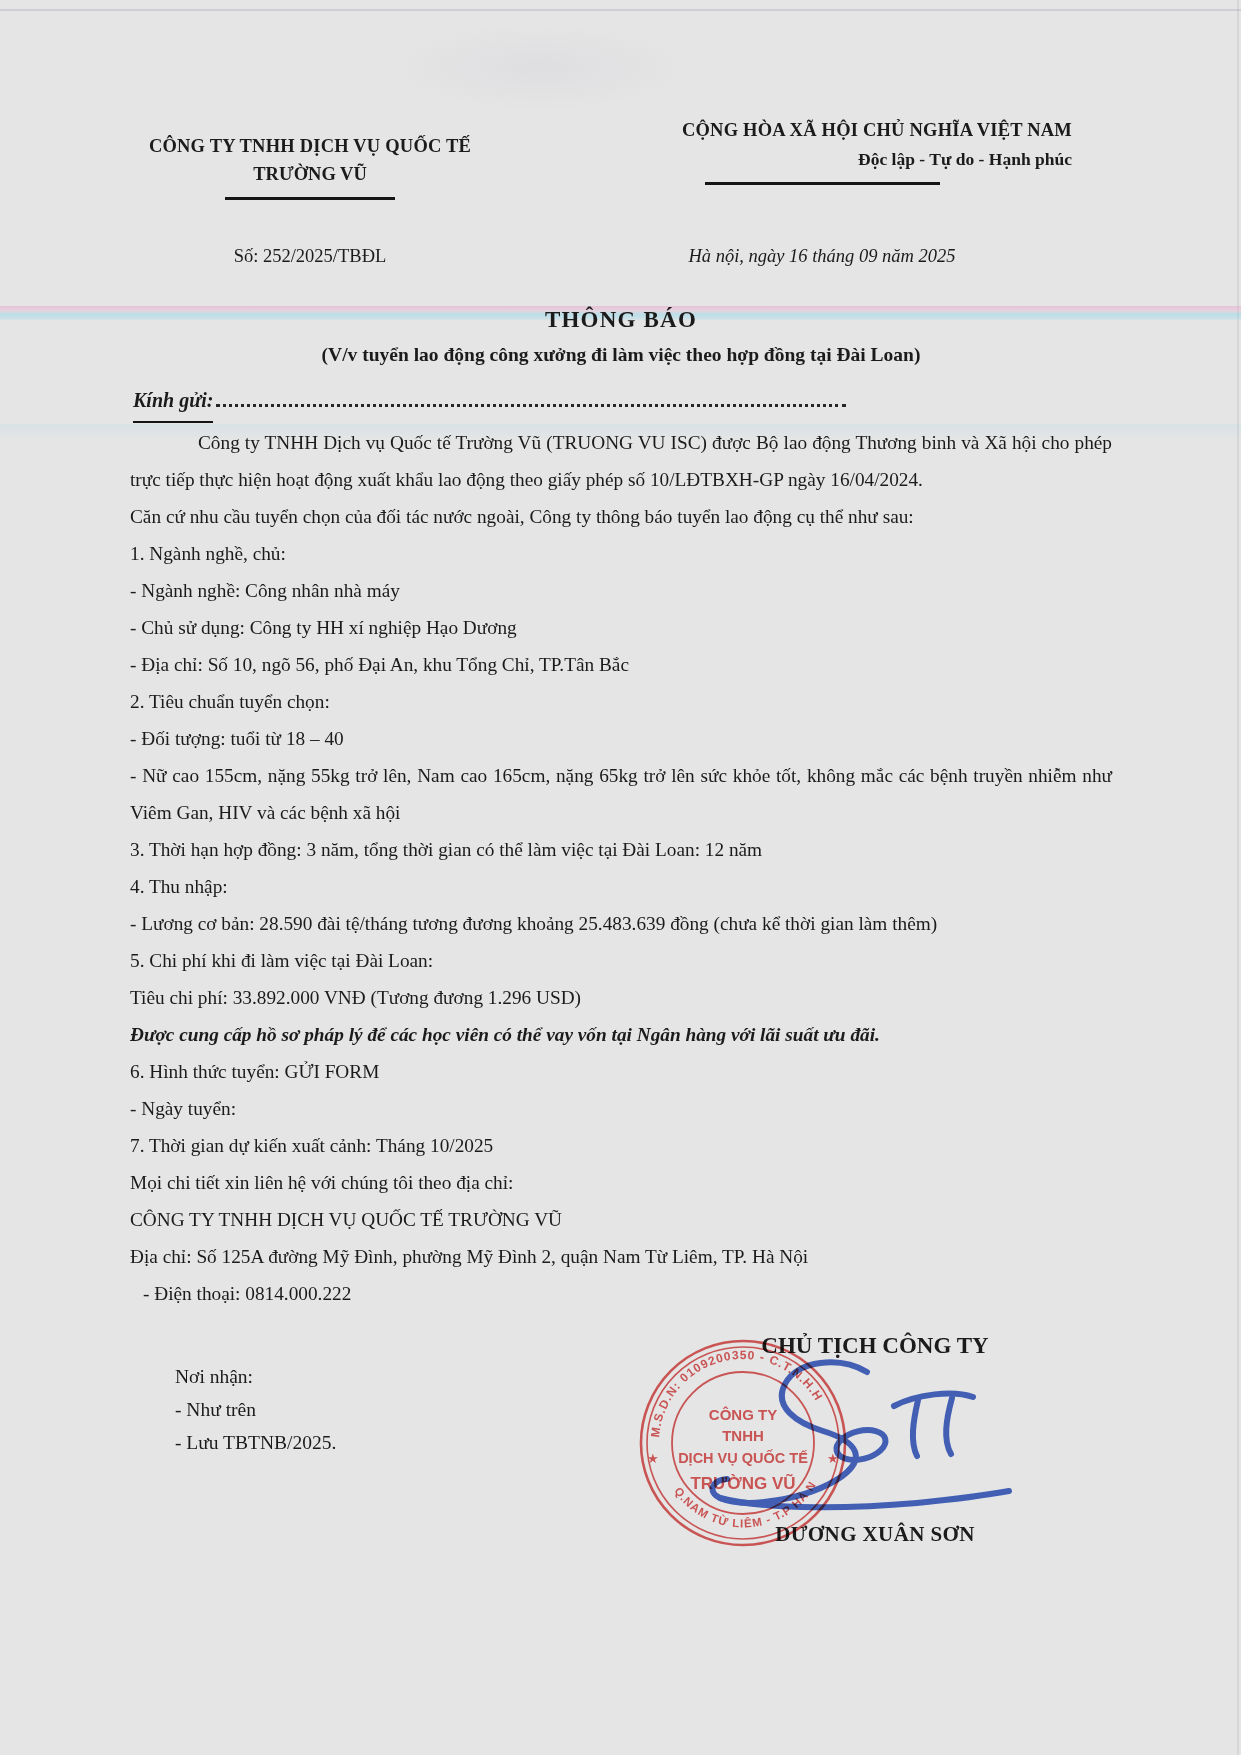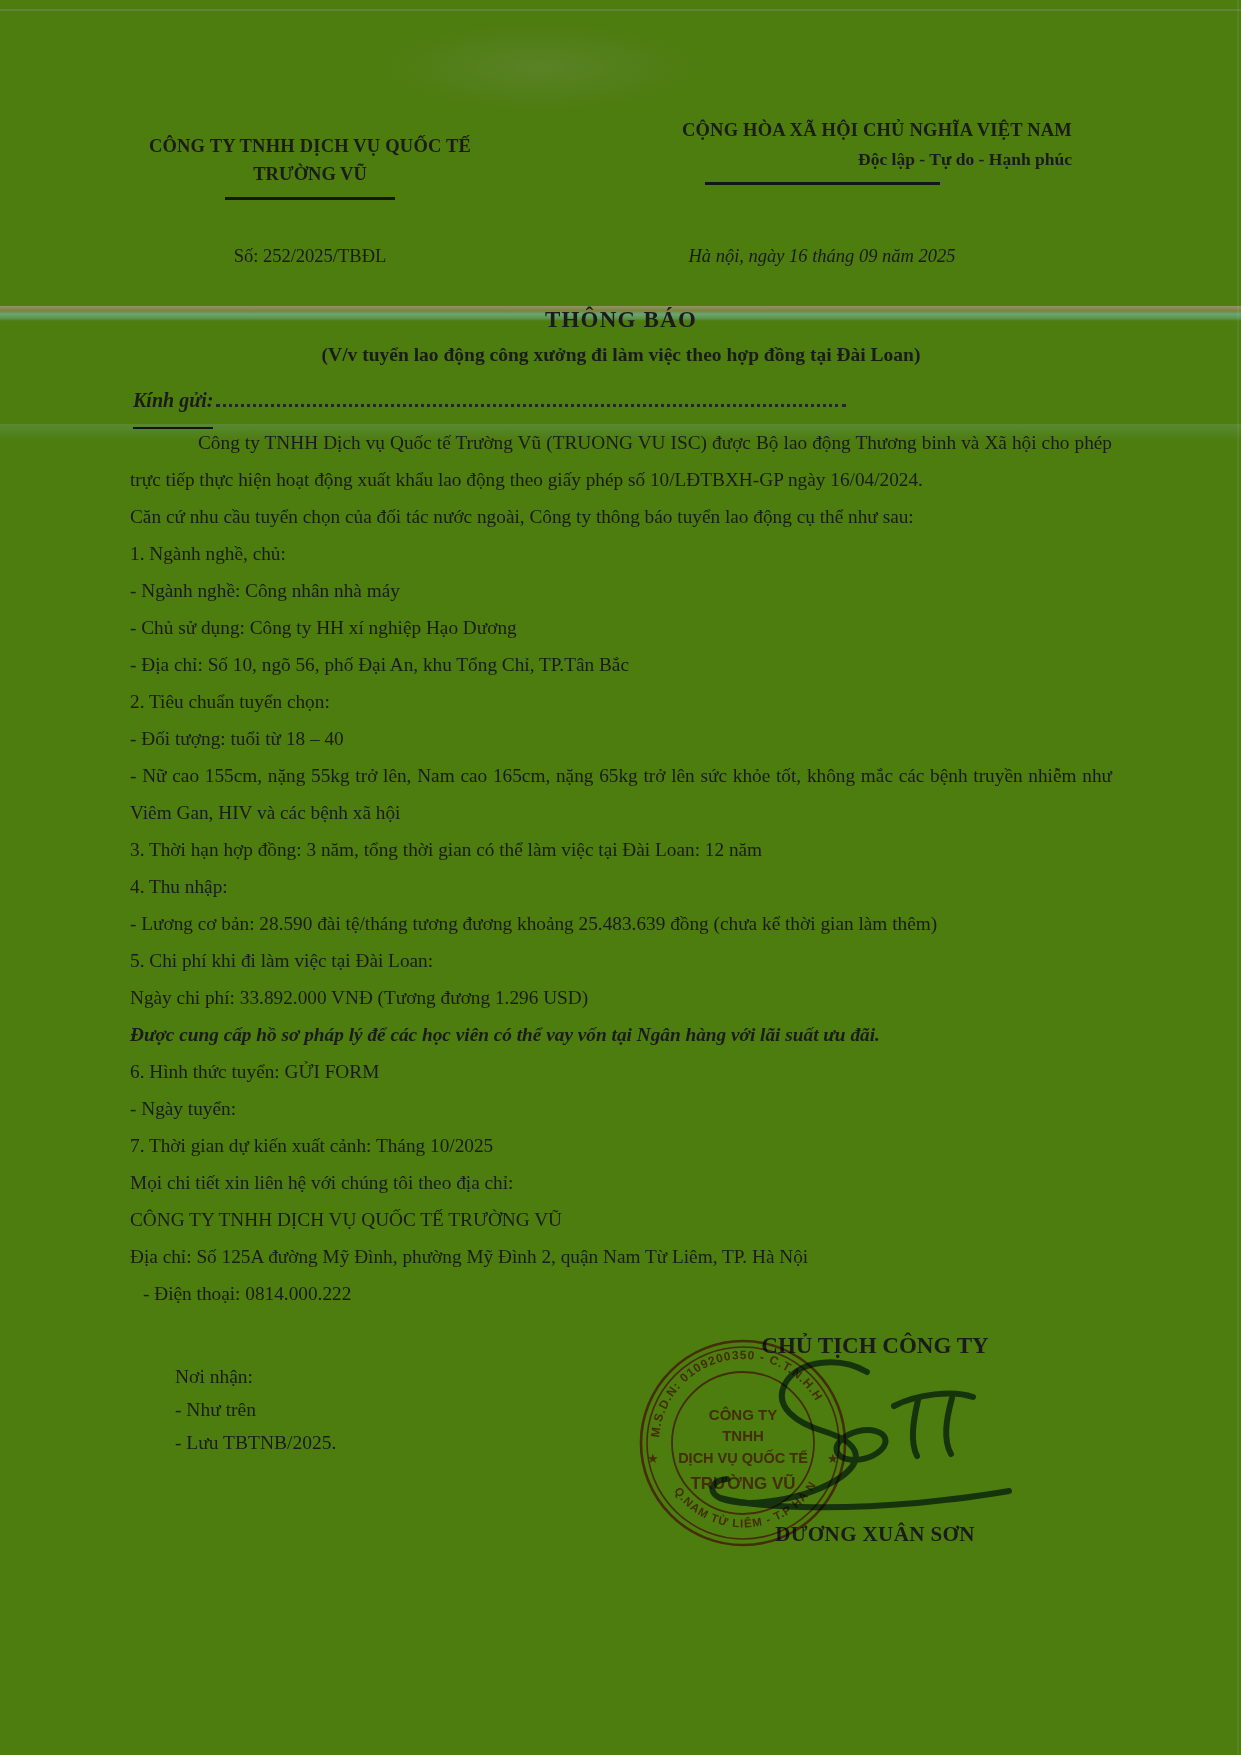--- a/index.html
+++ b/index.html
@@ -1,17 +1,17 @@
 <!DOCTYPE html>
 <html><head>
 <meta charset="utf-8">
 <style>
   html,body{margin:0;padding:0;background:#ffffff;}
   .page{
-    position:relative; width:1241px; height:1755px; background:#4d7c0f;
+    position:relative; width:1241px; height:1755px; background:#e5e5e5;
     font-family:"Liberation Serif","DejaVu Serif",serif; color:#1b1b1b; overflow:hidden;
   }
   
   .top-line{position:absolute; left:0; top:9px; width:100%; height:2px; background:rgba(150,150,165,.28);}
   .right-line{position:absolute; right:2px; top:0; width:2px; height:100%; background:rgba(150,150,165,.18);}
   .smudge{position:absolute; left:380px; top:22px; width:320px; height:90px;
     background:radial-gradient(ellipse at center, rgba(175,175,200,.12), rgba(255,255,255,0) 70%);}
   .band1{position:absolute; left:0; top:306px; width:100%; height:15px;
     background:linear-gradient(180deg, rgba(233,160,200,.50) 0%, rgba(233,160,200,.26) 32%,
       rgba(135,214,236,.46) 55%, rgba(135,214,236,.28) 82%, rgba(255,255,255,0) 100%);}
@@ -27,21 +27,21 @@
   .bar-left{width:170px;}
   .bar-right{width:235px;}
   .doc-number{position:absolute; left:110px; top:246px; width:400px; text-align:center; font-size:18.5px;}
   .date-line{position:absolute; left:572px; top:246px; width:500px; text-align:center; font-size:18.5px; font-style:italic;}
   
   .title-block{position:absolute; left:130px; top:304px; width:982px; text-align:center;}
   .title-main{font-size:23px; font-weight:bold; letter-spacing:1.2px; line-height:31px;}
   .title-sub{font-size:19.5px; font-weight:bold; margin-top:5px; line-height:30px;}
   
   .salutation{position:absolute; left:133px; top:384px; width:982px; font-size:20px; white-space:nowrap;}
-  .sal-label{font-weight:bold; font-style:italic; border-bottom:2.5px solid #141414; padding-bottom:16px;}
+  .sal-label{font-weight:bold; font-style:italic; border-bottom:2.5px solid #141414; padding-bottom:10px;}
   .sal-dots{display:inline-block; width:630px; border-bottom:3px dotted #262626; height:1em; margin-left:3px;}
   
   .body-text{position:absolute; left:130px; top:404px; width:982px; font-size:19.3px; line-height:37px;margin-top:20px;}
   .body-text p{margin:0;}
   .p-just{text-align:justify;}
   .indent{text-indent:68px;}
   .b{font-weight:normal;}
   .bi{font-weight:bold; font-style:italic;}
   .addr{margin-left:-12px;}
   .phone{padding-left:13px;}
@@ -98,21 +98,21 @@
     <p>- Ngành nghề: Công nhân nhà máy</p>
     <p>- Chủ sử dụng: Công ty HH xí nghiệp Hạo Dương</p>
     <p>- Địa chỉ: Số 10, ngõ 56, phố Đại An, khu Tổng Chỉ, TP.Tân Bắc</p>
     <p class="b">2. Tiêu chuẩn tuyển chọn:</p>
     <p>- Đối tượng: tuổi từ 18 – 40</p>
     <p class="p-just">- Nữ cao 155cm, nặng 55kg trở lên, Nam cao 165cm, nặng 65kg trở lên sức khỏe tốt, không mắc các bệnh truyền nhiễm như Viêm Gan, HIV và các bệnh xã hội</p>
     <p><span class="b">3. Thời hạn hợp đồng:</span><span> 3 năm, tổng thời gian có thể làm việc tại Đài Loan: 12 năm</span></p>
     <p class="b">4. Thu nhập:</p>
     <p>- Lương cơ bản: 28.590 đài tệ/tháng tương đương khoảng 25.483.639 đồng (chưa kể thời gian làm thêm)</p>
     <p class="b">5. Chi phí khi đi làm việc tại Đài Loan:</p>
-    <p><span class="b">Ngày chi phí:</span><span> 33.892.000 VNĐ (Tương đương 1.296 USD)</span></p>
+    <p><span class="b">Tiêu chi phí:</span><span> 33.892.000 VNĐ (Tương đương 1.296 USD)</span></p>
     <p class="bi">Được cung cấp hồ sơ pháp lý để các học viên có thể vay vốn tại Ngân hàng với lãi suất ưu đãi.</p>
     <p><span class="b">6. Hình thức tuyển:</span><span> GỬI FORM</span></p>
     <p>- Ngày tuyển:</p>
     <p><span class="b">7. Thời gian dự kiến xuất cảnh:</span><span> Tháng 10/2025</span></p>
     <p class="b">Mọi chi tiết xin liên hệ với chúng tôi theo địa chỉ:</p>
     <p class="b">CÔNG TY TNHH DỊCH VỤ QUỐC TẾ TRƯỜNG VŨ</p>
     <p class="addr">Địa chỉ: Số 125A đường Mỹ Đình, phường Mỹ Đình 2, quận Nam Từ Liêm, TP. Hà Nội</p>
     <p class="phone">- Điện thoại: 0814.000.222</p>
   </div>
 

